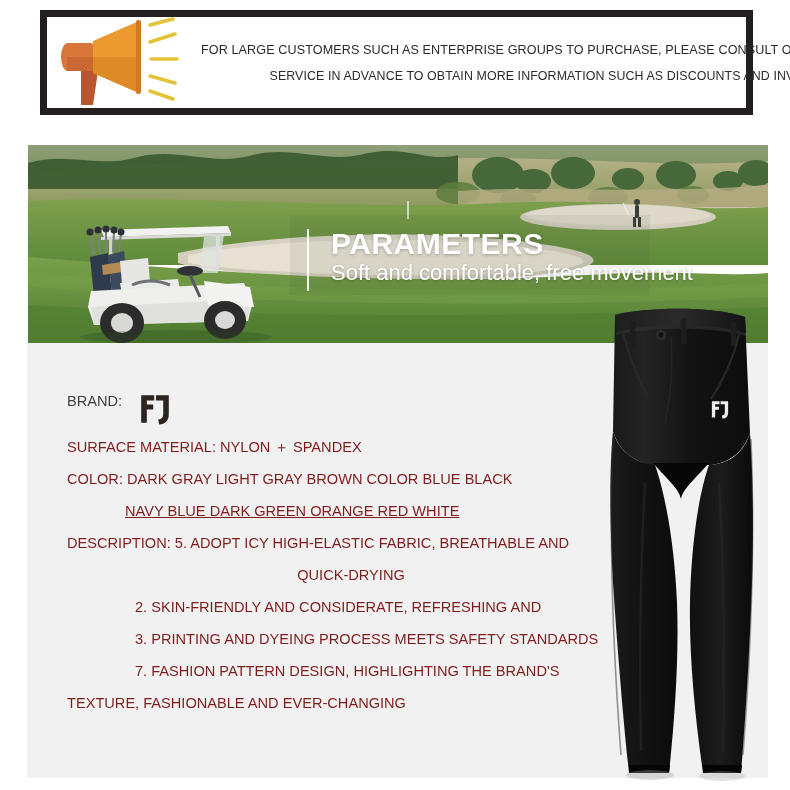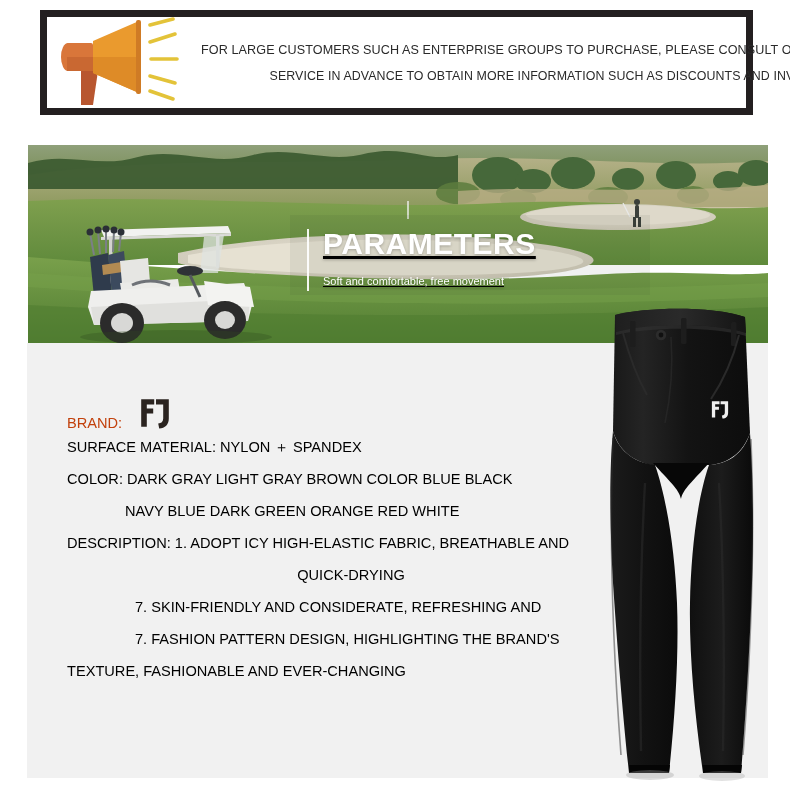--- a/index.html
+++ b/index.html
@@ -60,45 +60,44 @@
     width: 740px;
     height: 198px;
     overflow: hidden;
   }
   .hero-img { position: absolute; inset: 0; }
 
   .hero-caption {
     position: absolute;
     left: 279px;
     top: 82px;
-    padding-left: 16px;
+    padding-left: 24px;
     z-index: 4;
-    text-decoration: underline;
   }
   .hero-caption:before {
     content: "";
     position: absolute;
     left: 0; top: 2px;
     width: 2px; height: 62px;
     background: rgba(255,255,255,0.92);
   }
   .hero-title {
     font-size: 30px;
     font-weight: bold;
     color: #ffffff;
     letter-spacing: 0.5px;
     line-height: 34px;
     text-shadow: 0 1px 3px rgba(0,0,0,0.25);
     font-family: "Liberation Sans", sans-serif;
   }
   .hero-sub {
-    font-size: 11px;
+    font-size: 22px;
     color: #ffffff;
     line-height: 24px;
-    margin-top: 8px;
+    margin-top: 0;
     text-shadow: 0 1px 3px rgba(0,0,0,0.28);
     font-family: "Liberation Sans", sans-serif;
   }
 
   
   .spec-panel {
     position: absolute;
     left: 27px;
     top: 343px;
     width: 741px;
@@ -108,35 +107,35 @@
 
   .spec-list {
     position: absolute;
     left: 40px;
     top: 50px;
     width: 560px;
   }
   .spec-line {
     font-size: 14.6px;
     line-height: 32px;
-    color: #000000;
+    color: #7f1d1d;
     white-space: nowrap;
     font-family: "Liberation Sans", sans-serif;
   }
   .spec-line.ind-1 { padding-left: 8px; text-align: center; }
-  .spec-line.ind-2 { padding-left: 58px; }
+  .spec-line.ind-2 { padding-left: 58px; text-decoration: underline; }
   .spec-line.ind-3 { padding-left: 68px; }
   .spec-line.ind-0 { padding-left: 0; }
 
   .brand-row {
     display: flex;
-    align-items: flex-end;
+    align-items: flex-start;
     height: 38px;
     font-size: 14.6px;
-    color: #c2410c;
+    color: #404040;
   }
   .fj-logo-mark {
     display: inline-block;
     margin-left: 16px;
     width: 34px;
     height: 34px;
   }
 
   
   .pants-wrap {
@@ -345,23 +344,24 @@
                    c3.1 -0.2 5.0 -1.8 5.0 -5.0 v-14.0 h-7.2 z" fill="#2b2420"></path>
           <path d="M17.0 11.6 h2.0 v5.0 h-2.0 z" fill="#f1f1f1"></path>
         </svg>
       </span>
     </div>
 
     <div id="spec-lines-container">
         <div class="spec-line ind-0">SURFACE MATERIAL: NYLON ＋ SPANDEX</div>
         <div class="spec-line ind-0">COLOR: DARK GRAY LIGHT GRAY BROWN COLOR BLUE BLACK</div>
         <div class="spec-line ind-2">NAVY BLUE DARK GREEN ORANGE RED WHITE</div>
-        <div class="spec-line ind-0">DESCRIPTION: 1. ADOPT ICY HIGH-ELASTIC FABRIC, BREATHABLE AND</div>
+        <div class="spec-line ind-0">DESCRIPTION: 5. ADOPT ICY HIGH-ELASTIC FABRIC, BREATHABLE AND</div>
         <div class="spec-line ind-1">QUICK-DRYING</div>
-        <div class="spec-line ind-3">7. SKIN-FRIENDLY AND CONSIDERATE, REFRESHING AND</div>
+        <div class="spec-line ind-3">2. SKIN-FRIENDLY AND CONSIDERATE, REFRESHING AND</div>
+        <div class="spec-line ind-3">3. PRINTING AND DYEING PROCESS MEETS SAFETY STANDARDS</div>
         <div class="spec-line ind-3">7. FASHION PATTERN DESIGN, HIGHLIGHTING THE BRAND'S</div>
         <div class="spec-line ind-0">TEXTURE, FASHIONABLE AND EVER-CHANGING</div>
       </div>
   </div>
 </div>
 
 <div class="pants-wrap">
   <svg width="175" height="480" viewBox="0 0 175 480" xmlns="http://www.w3.org/2000/svg">
     <defs>
       <linearGradient id="fabric" x1="0" y1="0" x2="1" y2="0">

